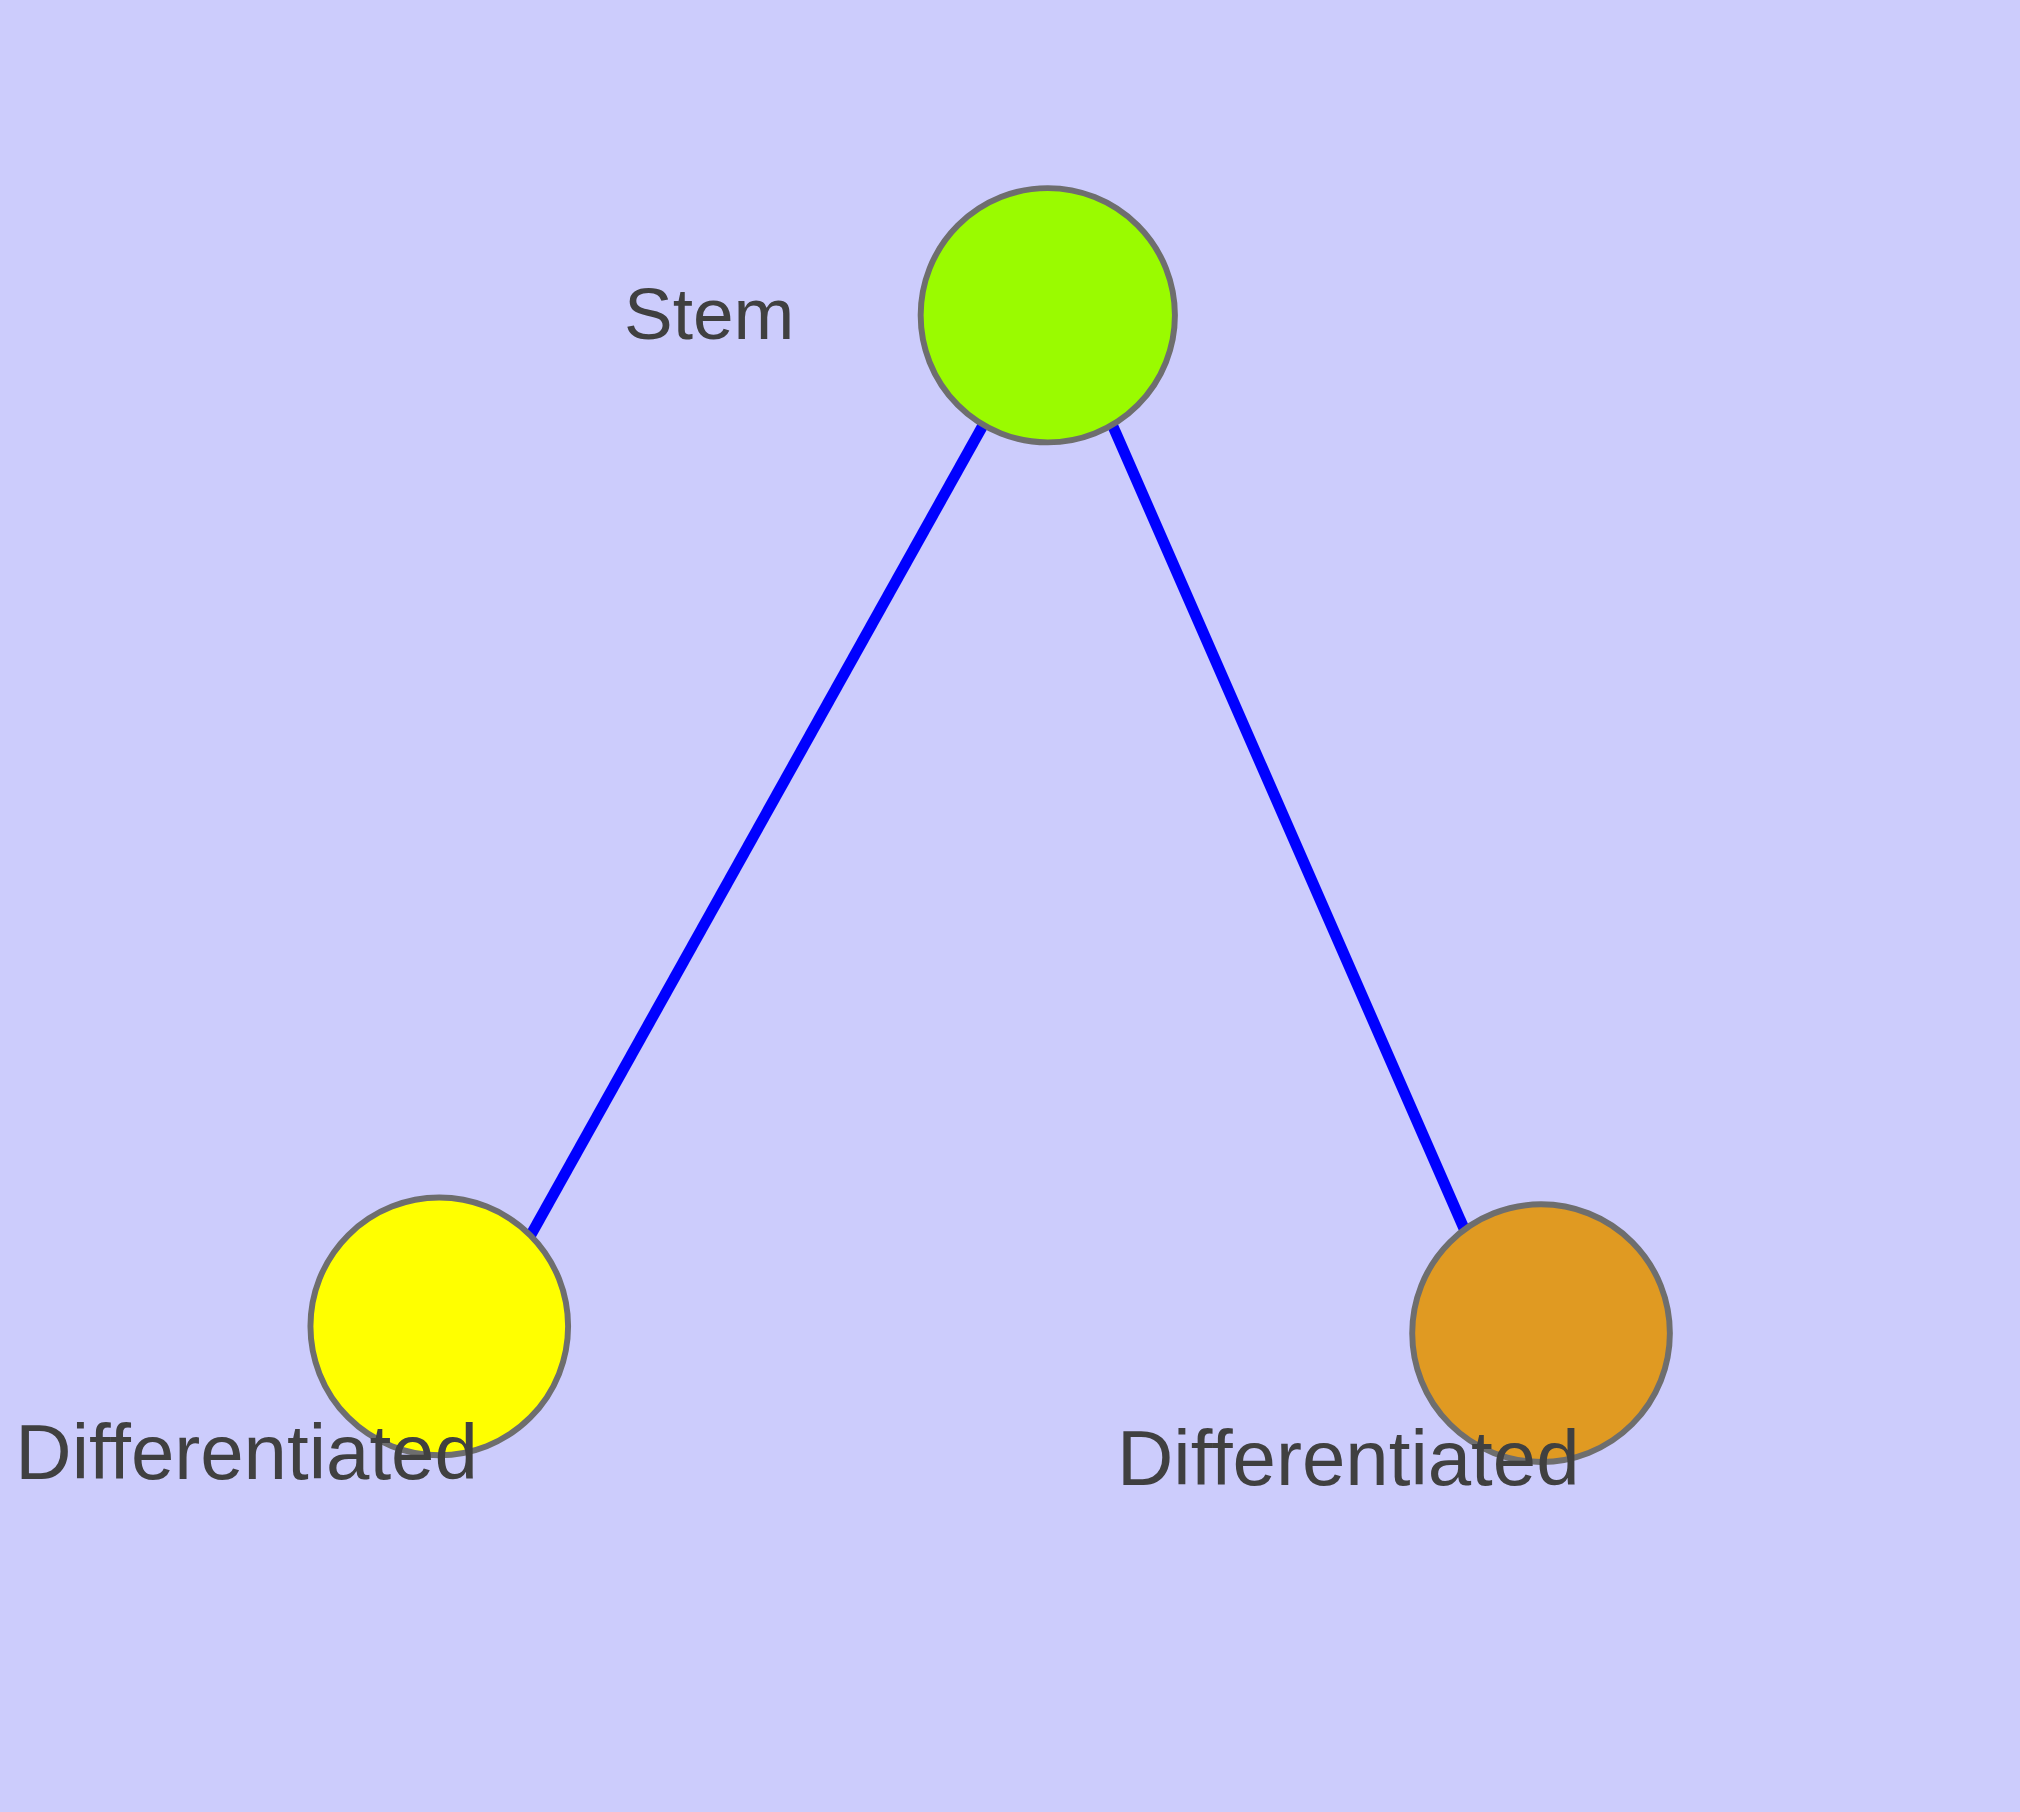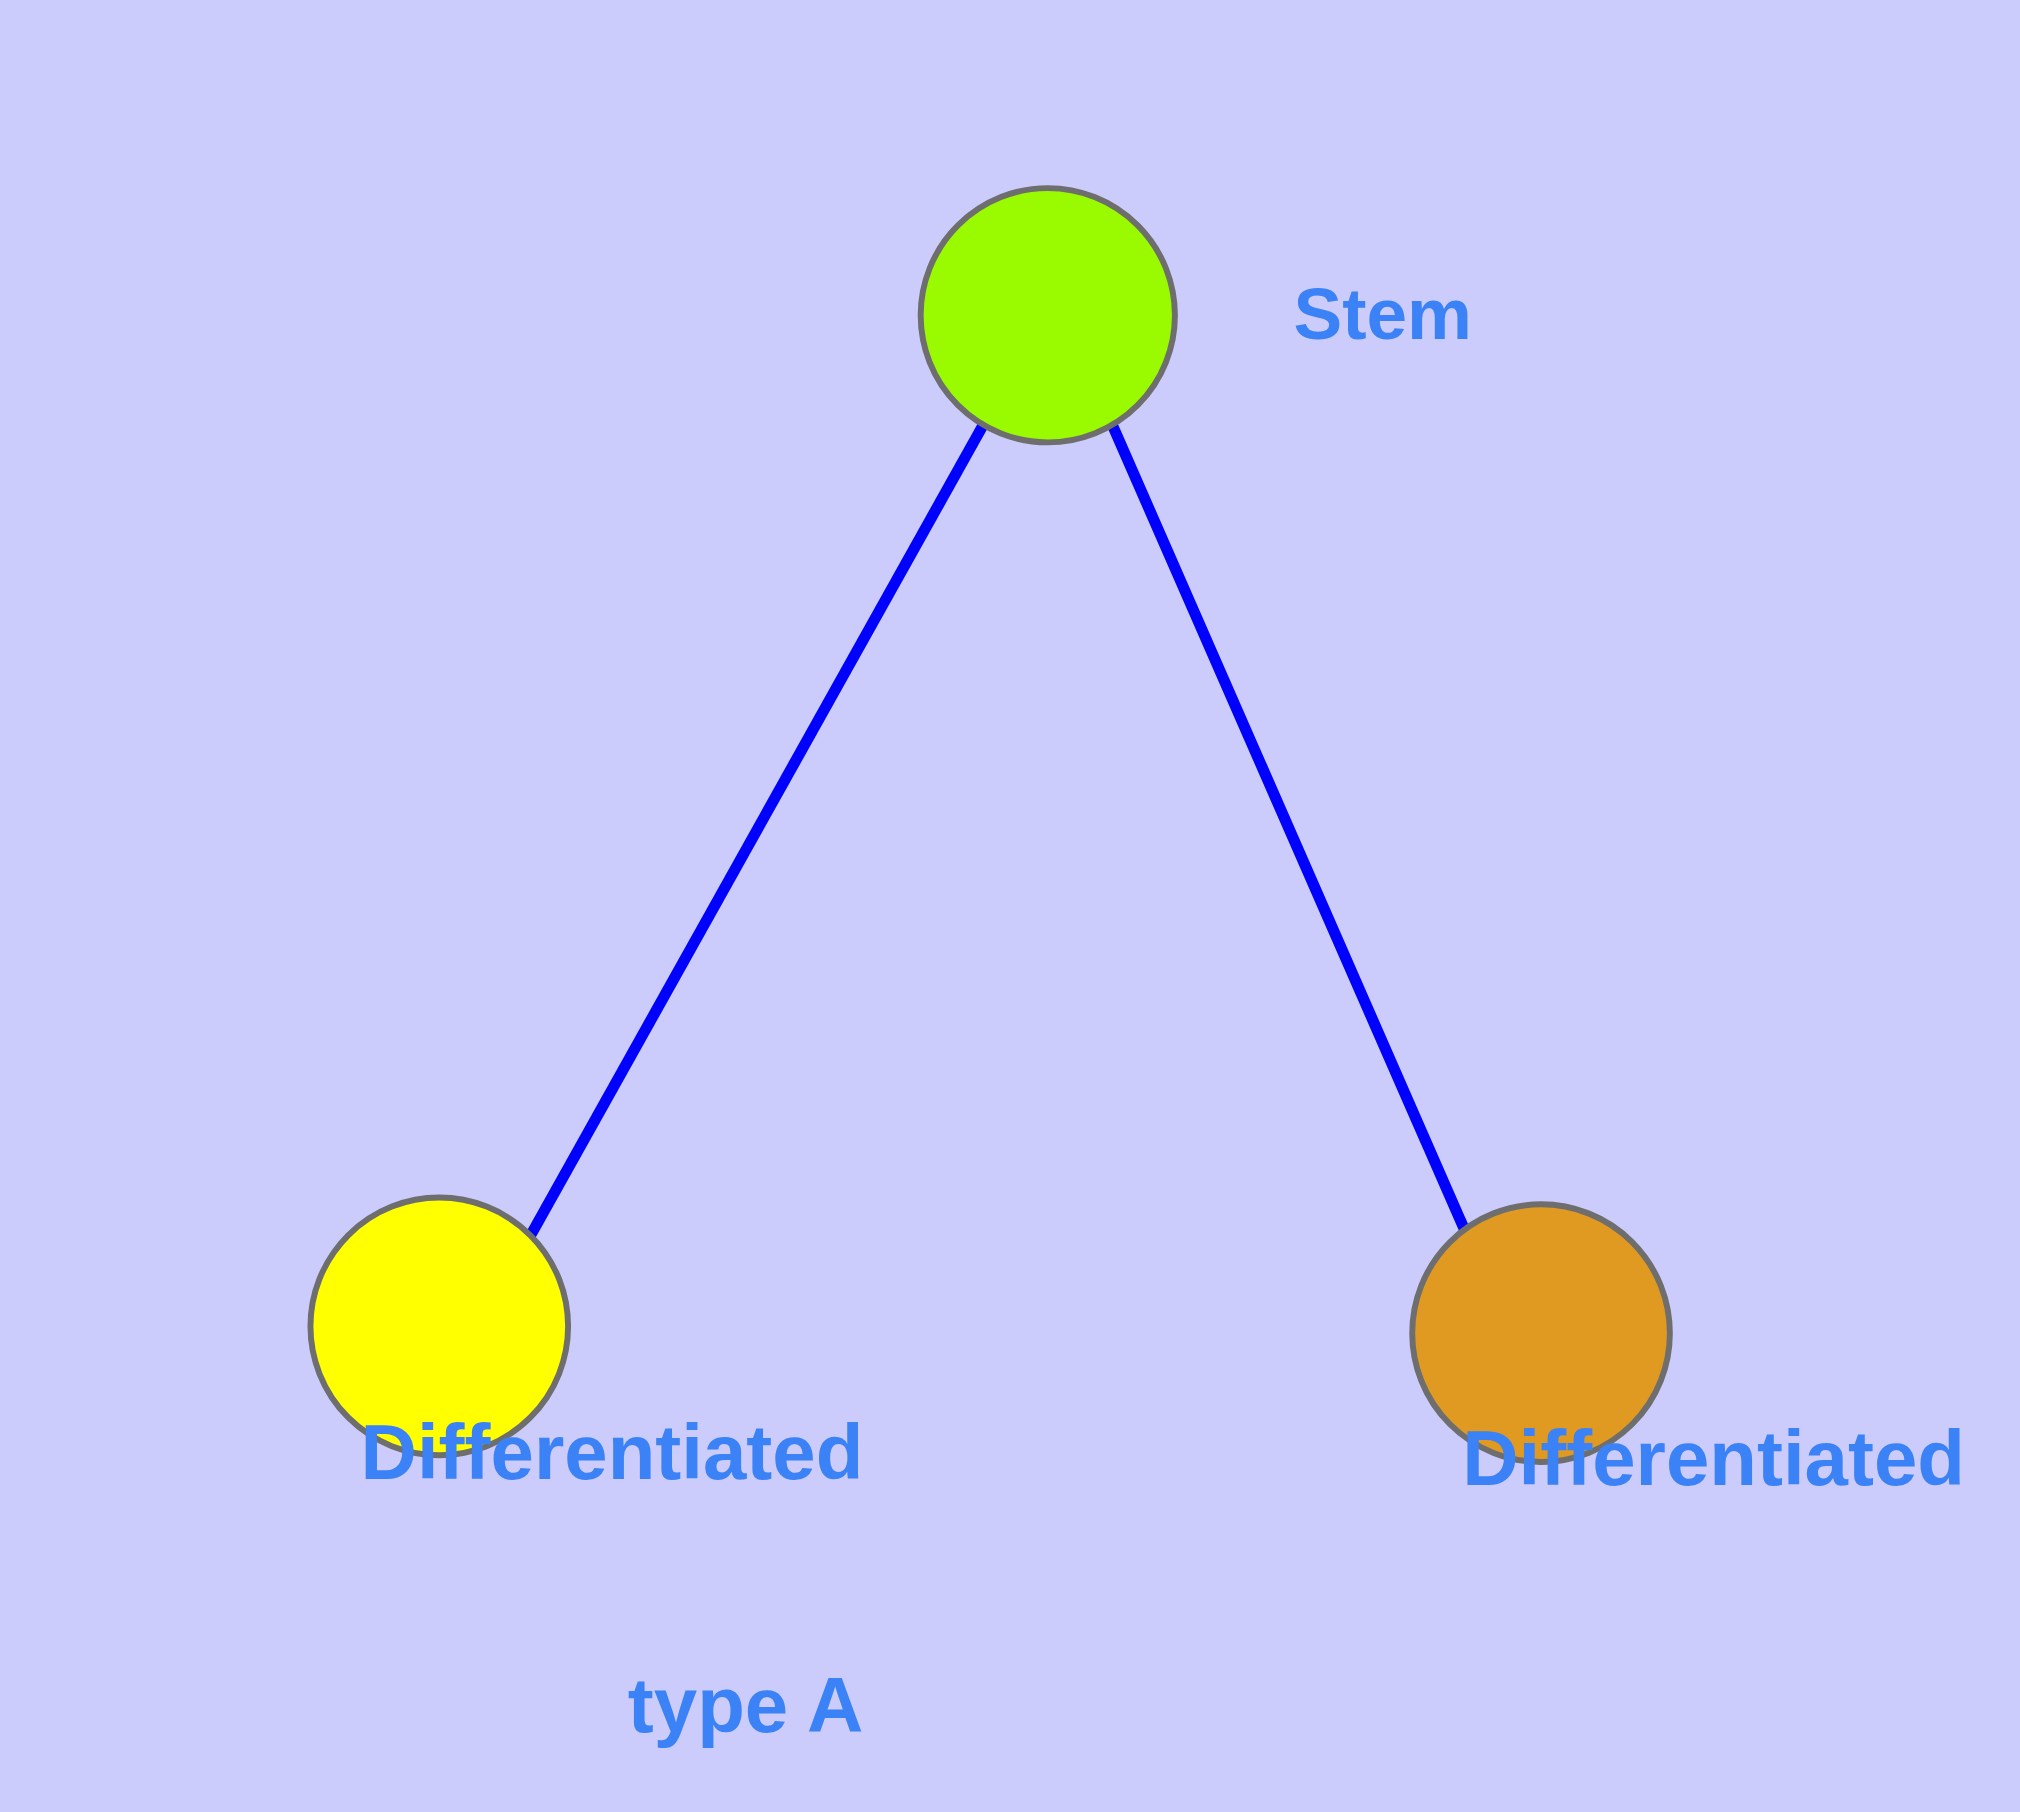--- a/index.html
+++ b/index.html
@@ -32,23 +32,23 @@
     stroke-width: 13;
     stroke-linecap: butt;
     fill: none;
   }
   .node-circle {
     stroke: #6e6e6e;
     stroke-width: 7;
   }
   .node-label {
     position: absolute;
-    color: #3b82f6;
-    font-weight: bold;
-    text-align: right;
+    color: #404040;
+    font-weight: normal;
+    text-align: left;
     line-height: 1.08;
     white-space: pre;
     user-select: none;
     pointer-events: none;
   }
   .label-stem {
     font-size: 73px;
   }
   .label-leaf {
     font-size: 78px;
@@ -68,21 +68,20 @@
 
     <circle class="node-circle" cx="1236" cy="372" r="150" fill="#9afb00"></circle>
     <circle class="node-circle" cx="518" cy="1565" r="152" fill="#ffff00"></circle>
     <circle class="node-circle" cx="1818" cy="1573" r="152" fill="#e09a22"></circle>
   </svg>
 
   <div class="node-label label-stem" style="left:624px; top:275px; width:848px;">Stem</div>
 
   <div class="node-label label-leaf" style="left:15.3px; top:1242px; width:848px;">
     <div>Differentiated</div>
-    <div>type A</div>
   </div>
 
   <div class="node-label label-leaf" style="left:1117px; top:1248px; width:848px;">
     <div>Differentiated</div>
   </div>
 
 </div>
 
 
 </body></html>

